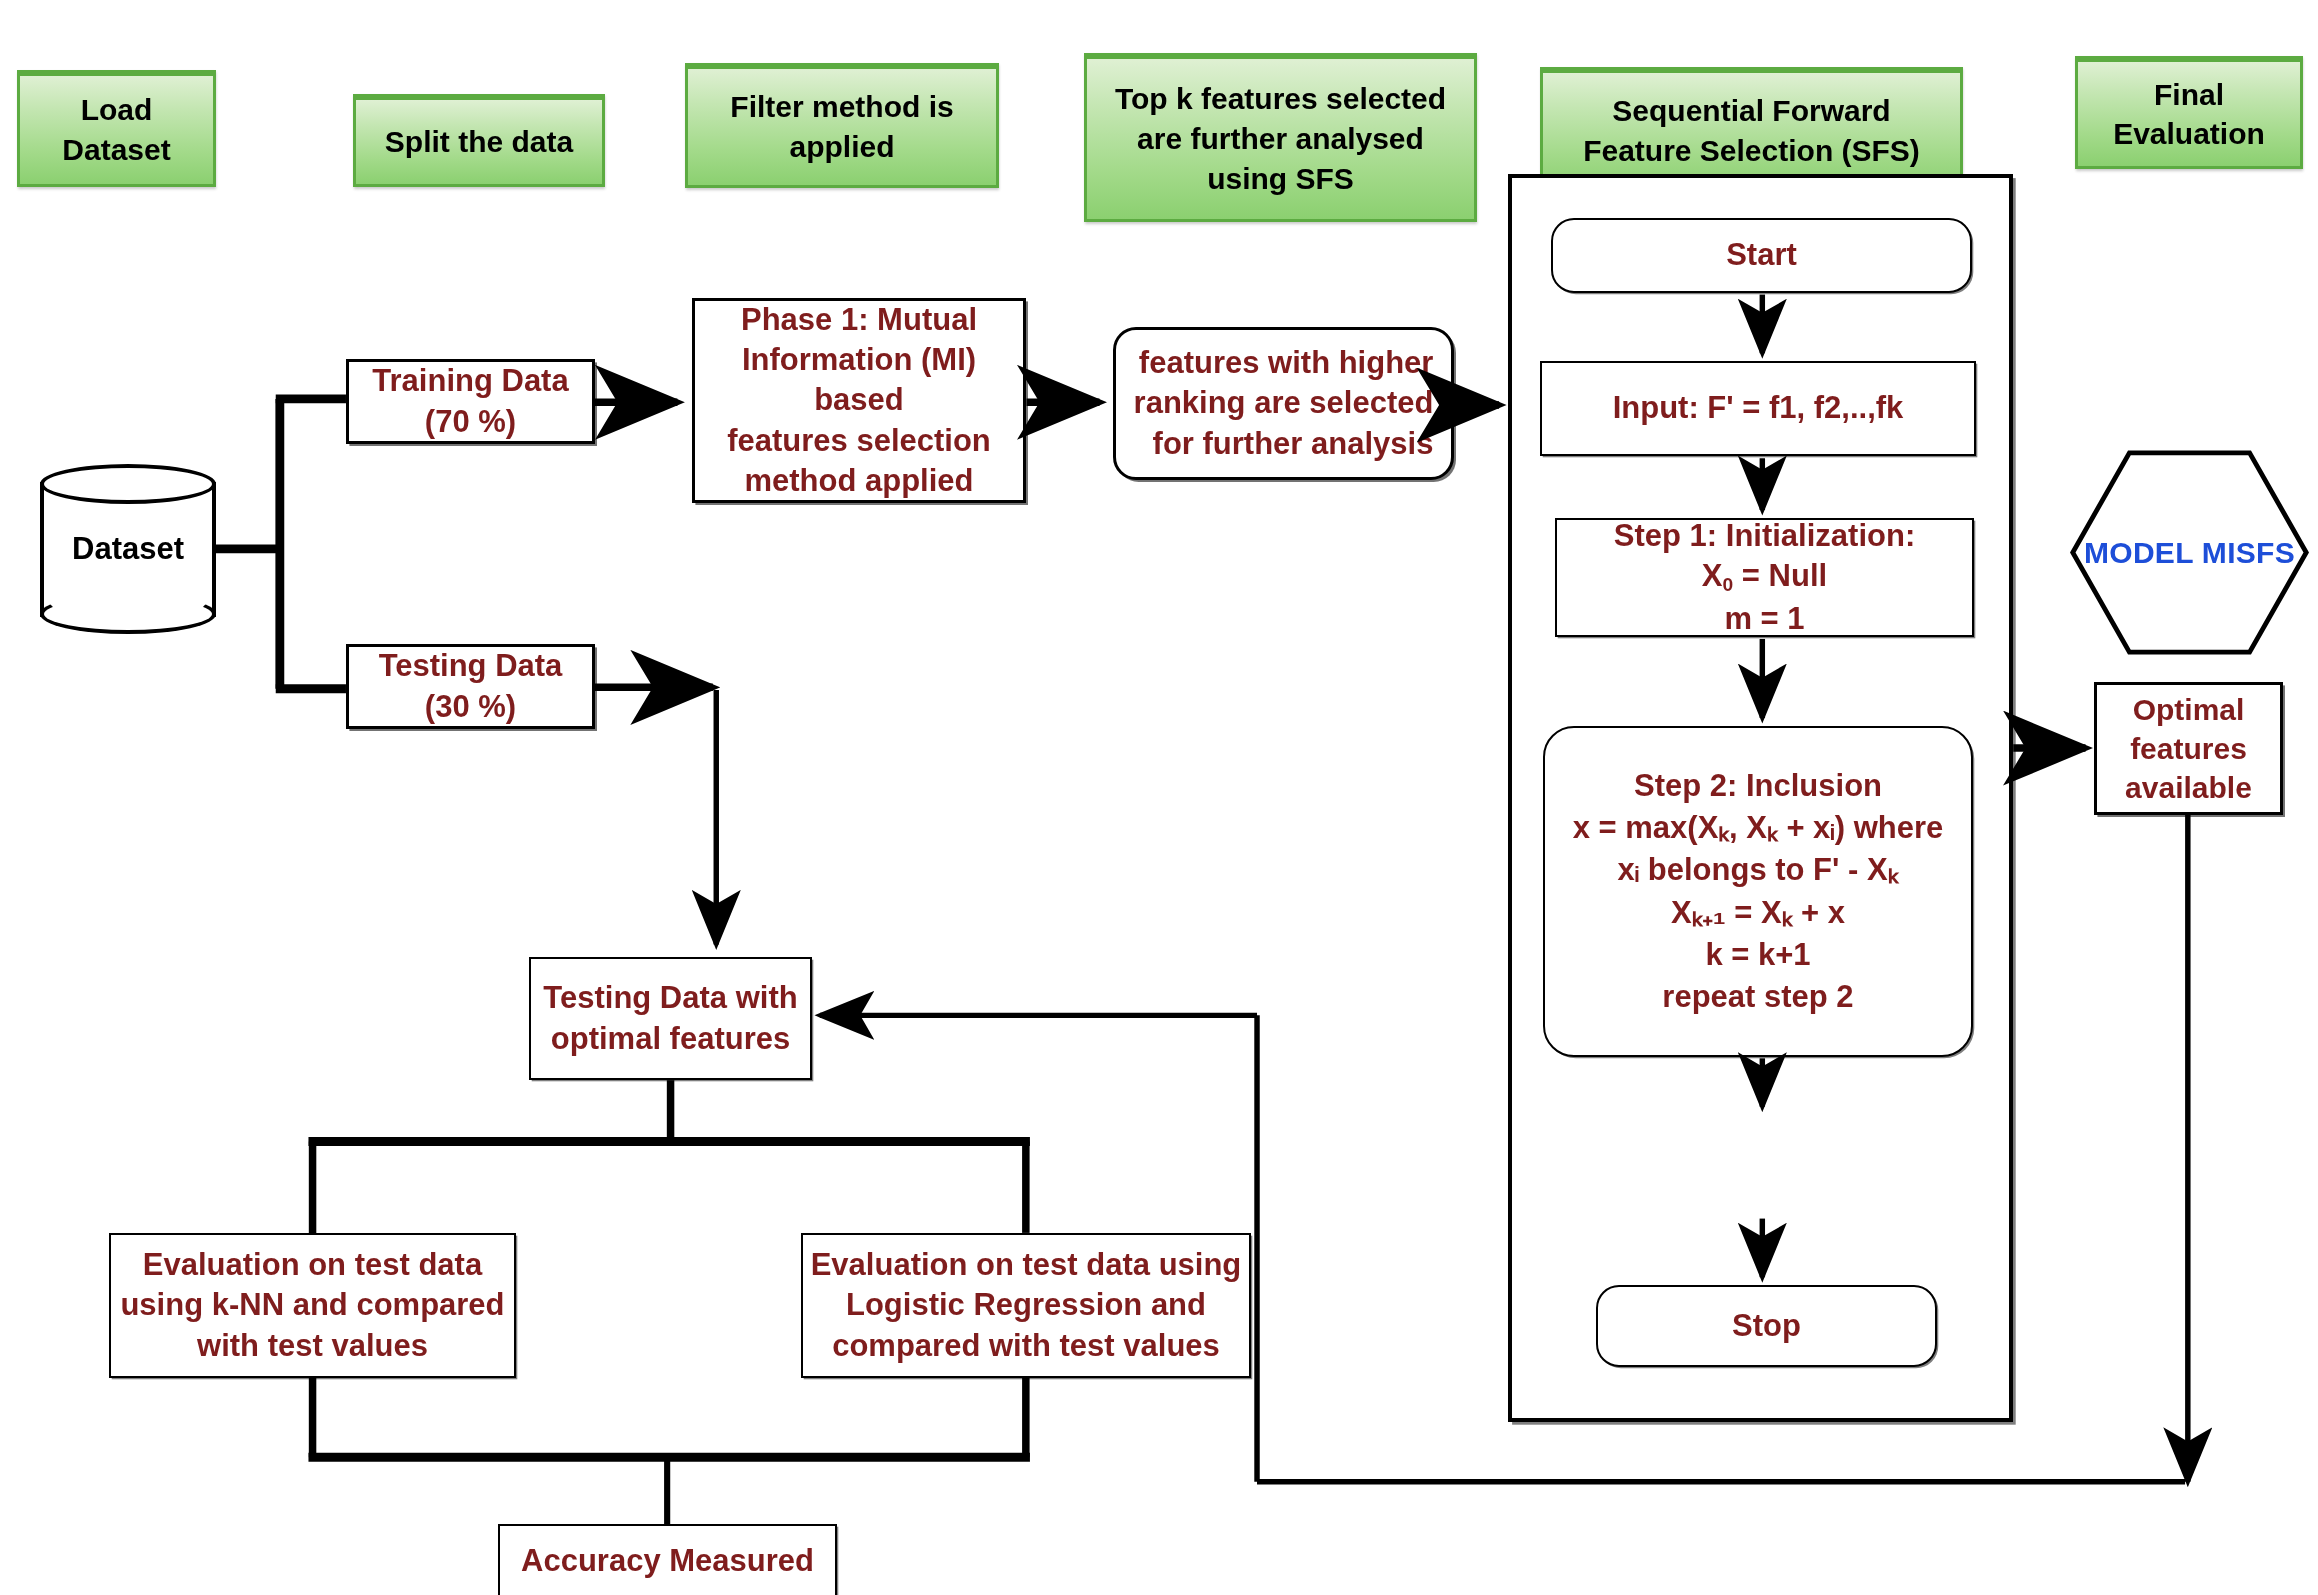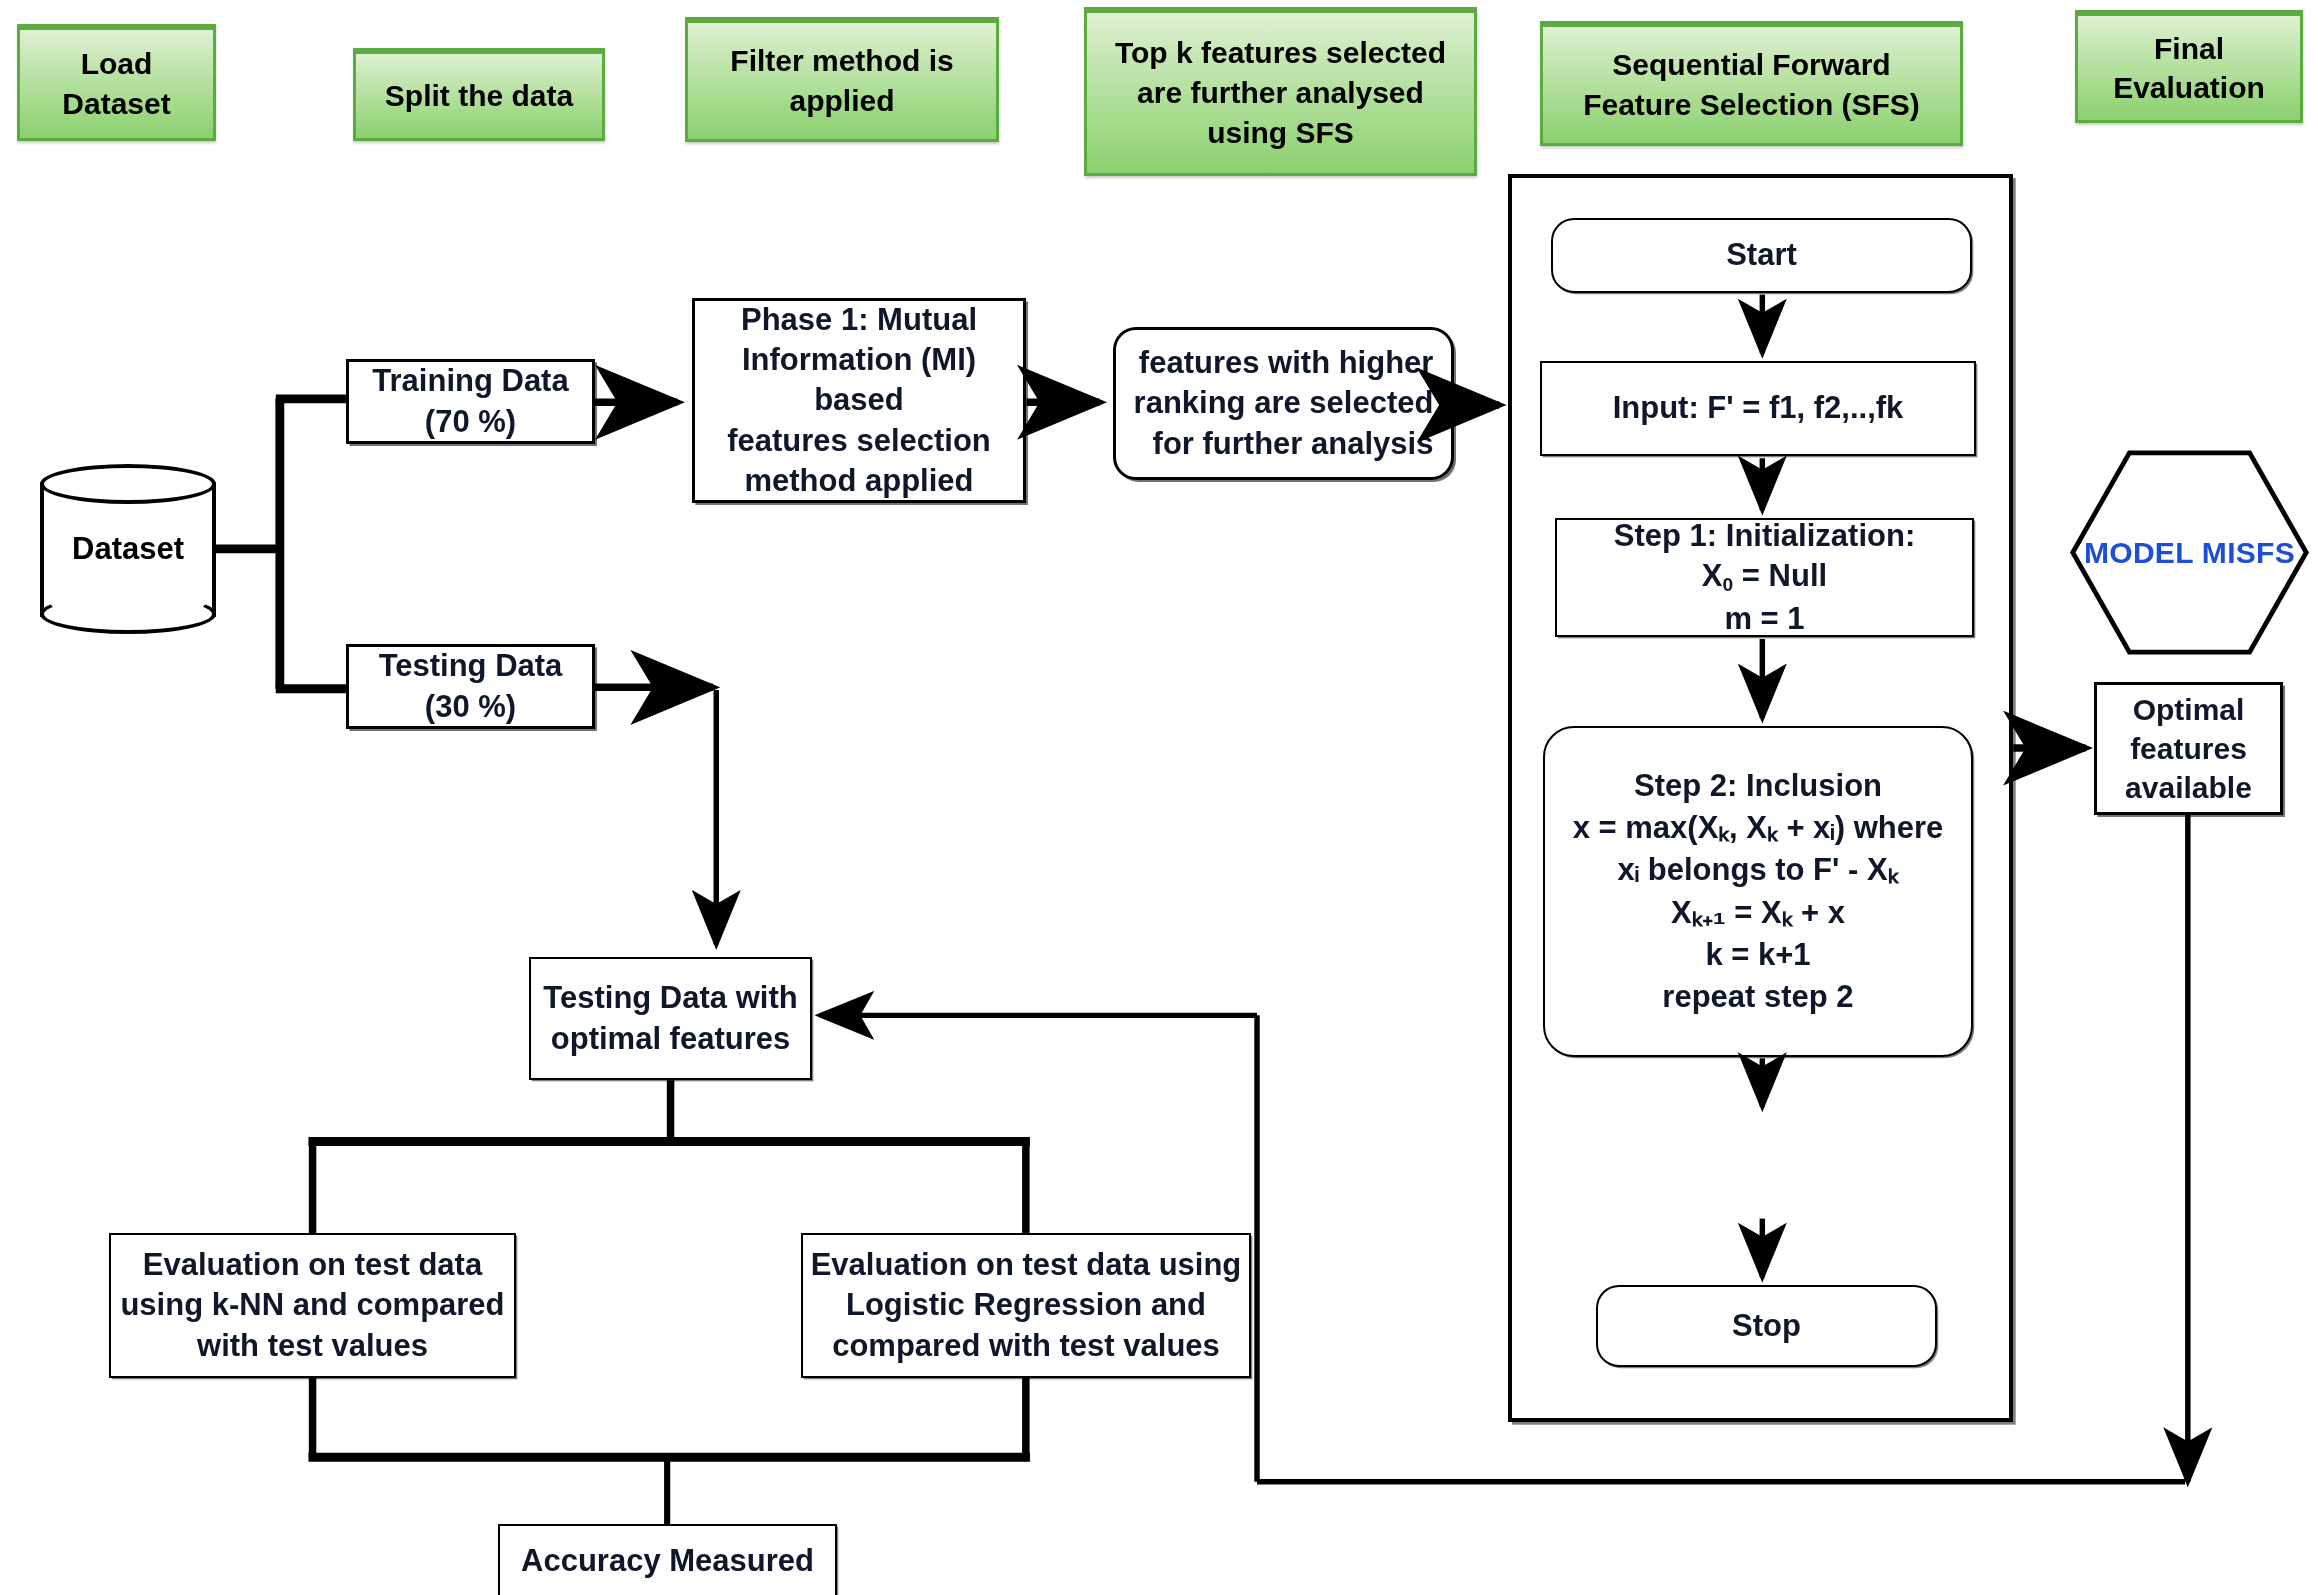--- a/index.html
+++ b/index.html
@@ -17,28 +17,29 @@
     background:linear-gradient(180deg,#dff0d3 0%,#c4e6b2 30%,#a3da8a 70%,#8bd070 100%);
     border:3.4px solid #5cab41;
     border-top-width:6.1px;
     box-shadow:1.4px 2px 2.7px rgba(0,0,0,.22);
     display:flex;align-items:center;justify-content:center;
     text-align:center;
     font-weight:bold;
     color:#000;
     line-height:1.32;
     padding:2.7px 6.8px;
+    margin-top:46px;
   }
 
   
   .box{
     position:absolute;box-sizing:border-box;
     background:#fff;border:3.4px solid #000;
     display:flex;align-items:center;justify-content:center;
-    text-align:center;font-weight:bold;color:#0f172a;line-height:1.30;
+    text-align:center;font-weight:bold;color:#7f1d1d;line-height:1.30;
     padding:2.7px 5.5px;
     box-shadow:2.7px 2.7px 0 -0.7px rgba(0,0,0,.55);
   }
   .box.thin{border-width:2.7px;box-shadow:2px 2px 0 -0.7px rgba(0,0,0,.5);}
   .round{border-radius:23px;}
   .round-lg{border-radius:31px;}
 
   
   .cyl{position:absolute;}
   .cyl .body{

